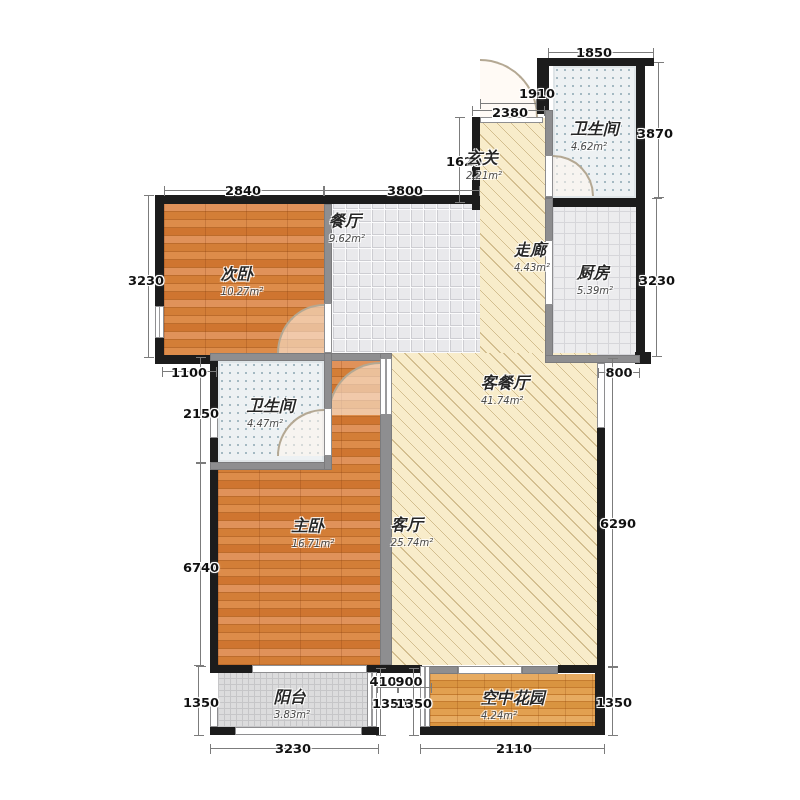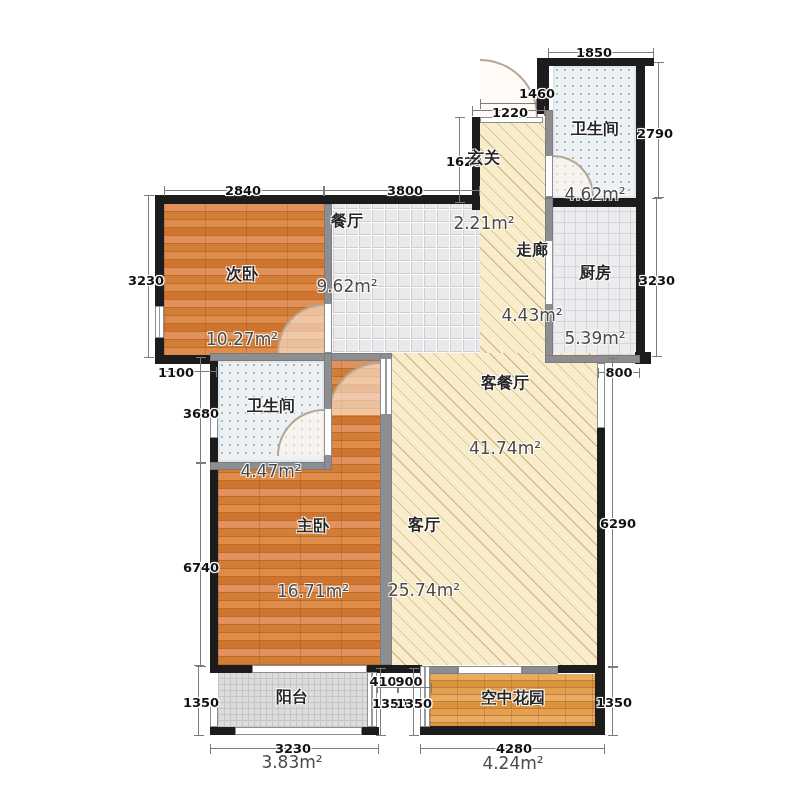--- a/index.html
+++ b/index.html
@@ -64,25 +64,25 @@
   .dh{position:absolute;height:0;border-top:1px solid #7c7c7c;}
   .dh::before,.dh::after{content:"";position:absolute;top:-5px;width:1px;height:10px;background:#7c7c7c;}
   .dh::before{left:0;}.dh::after{right:0;}
   .dv{position:absolute;width:0;border-left:1px solid #7c7c7c;}
   .dv::before,.dv::after{content:"";position:absolute;left:-5px;height:1px;width:10px;background:#7c7c7c;}
   .dv::before{top:0;}.dv::after{bottom:0;}
   .dlabel{position:absolute;transform:translate(-50%,-50%);font-size:13px;font-weight:bold;color:#111;
     white-space:nowrap;letter-spacing:0;
     text-shadow:-1px -1px 0 #fff,1px -1px 0 #fff,-1px 1px 0 #fff,1px 1px 0 #fff,0 0 3px #fff;}
   
-  .rlabel{position:absolute;transform:translateX(-50%);text-align:center;white-space:nowrap;}
+  .rlabel{position:absolute;transform:translateX(-50%);white-space:nowrap;font-style:italic;}
   .rname{font-size:16px;font-weight:bold;color:#262626;line-height:20px;
     text-shadow:-1px -1px 0 rgba(255,255,255,.85),1px -1px 0 rgba(255,255,255,.85),-1px 1px 0 rgba(255,255,255,.85),1px 1px 0 rgba(255,255,255,.85);}
-  .rarea{font-size:17px;color:#4a4a4a;line-height:16px;
-    text-shadow:-1px -1px 0 rgba(255,255,255,.8),1px -1px 0 rgba(255,255,255,.8),-1px 1px 0 rgba(255,255,255,.8),1px 1px 0 rgba(255,255,255,.8);margin-top:47px;}
+  .rarea{font-size:10px;color:#4a4a4a;line-height:16px;
+    text-shadow:-1px -1px 0 rgba(255,255,255,.8),1px -1px 0 rgba(255,255,255,.8),-1px 1px 0 rgba(255,255,255,.8),1px 1px 0 rgba(255,255,255,.8);}
 </style>
 </head>
 <body>
 
 <div id="plan">
 
   <div class="floor wood" style="left:164px;top:204px;width:160px;height:151px"></div>
   <div class="floor tile" style="left:332px;top:204px;width:148px;height:149px"></div>
   <div class="floor tan" style="left:480px;top:118px;width:65px;height:242px"></div>
   <div class="floor btile" style="left:553px;top:66px;width:83px;height:132px"></div>
@@ -163,37 +163,37 @@
   <div class="dv" style="left:200px;top:463px;height:204px"></div>
   <div class="dv" style="left:198px;top:665px;height:71px"></div>
   <div class="dh" style="left:210px;top:748px;width:169px"></div>
   <div class="dh" style="left:420px;top:748px;width:185px"></div>
   <div class="dh" style="left:377px;top:687px;width:21px"></div>
   <div class="dh" style="left:398px;top:687px;width:34px"></div>
   <div class="dv" style="left:380px;top:668px;height:68px"></div>
   <div class="dv" style="left:413px;top:668px;height:68px"></div>
 
   <div class="dlabel" style="left:594px;top:52px">1850</div>
-  <div class="dlabel" style="left:537px;top:93px">1460</div>
-  <div class="dlabel" style="left:510px;top:112px">1220</div>
+  <div class="dlabel" style="left:537px;top:93px">1910</div>
+  <div class="dlabel" style="left:510px;top:112px">2380</div>
   <div class="dlabel" style="left:464px;top:161px">1620</div>
   <div class="dlabel" style="left:243px;top:190px">2840</div>
   <div class="dlabel" style="left:405px;top:190px">3800</div>
-  <div class="dlabel" style="left:655px;top:133px">2790</div>
+  <div class="dlabel" style="left:655px;top:133px">3870</div>
   <div class="dlabel" style="left:657px;top:280px">3230</div>
   <div class="dlabel" style="left:619px;top:372px">800</div>
   <div class="dlabel" style="left:618px;top:523px">6290</div>
   <div class="dlabel" style="left:614px;top:702px">1350</div>
   <div class="dlabel" style="left:146px;top:280px">3230</div>
-  <div class="dlabel" style="left:176px;top:372px">1100</div>
-  <div class="dlabel" style="left:201px;top:413px">3680</div>
+  <div class="dlabel" style="left:189px;top:372px">1100</div>
+  <div class="dlabel" style="left:201px;top:413px">2150</div>
   <div class="dlabel" style="left:201px;top:567px">6740</div>
   <div class="dlabel" style="left:201px;top:702px">1350</div>
   <div class="dlabel" style="left:293px;top:748px">3230</div>
-  <div class="dlabel" style="left:514px;top:748px">4280</div>
+  <div class="dlabel" style="left:514px;top:748px">2110</div>
   <div class="dlabel" style="left:383px;top:681px">410</div>
   <div class="dlabel" style="left:409px;top:681px">900</div>
   <div class="dlabel" style="left:390px;top:703px">1350</div>
   <div class="dlabel" style="left:414px;top:703px">1350</div>
 
   <div class="rlabel" style="left:242px;top:264px">
     <div class="rname">次卧</div>
     <div class="rarea">10.27m²</div>
   </div>
   <div class="rlabel" style="left:347px;top:211px">
@@ -221,21 +221,21 @@
     <div class="rarea">41.74m²</div>
   </div>
   <div class="rlabel" style="left:271px;top:396px">
     <div class="rname">卫生间</div>
     <div class="rarea">4.47m²</div>
   </div>
   <div class="rlabel" style="left:313px;top:516px">
     <div class="rname">主卧</div>
     <div class="rarea">16.71m²</div>
   </div>
-  <div class="rlabel" style="left:424px;top:515px">
+  <div class="rlabel" style="left:412px;top:515px">
     <div class="rname">客厅</div>
     <div class="rarea">25.74m²</div>
   </div>
   <div class="rlabel" style="left:292px;top:687px">
     <div class="rname">阳台</div>
     <div class="rarea">3.83m²</div>
   </div>
   <div class="rlabel" style="left:513px;top:688px">
     <div class="rname">空中花园</div>
     <div class="rarea">4.24m²</div>

